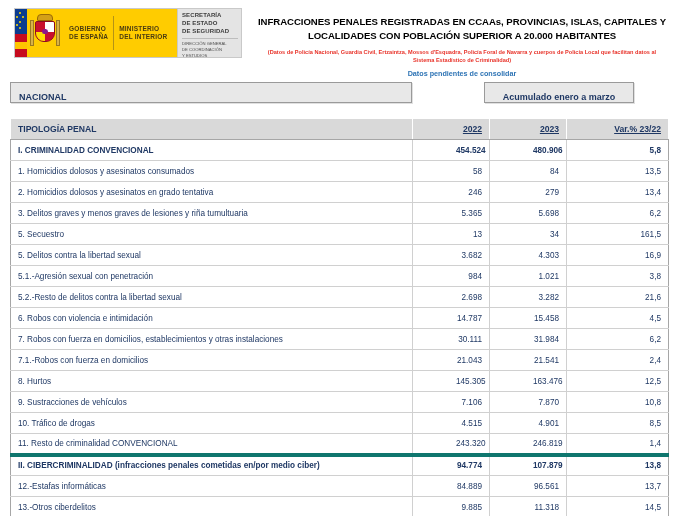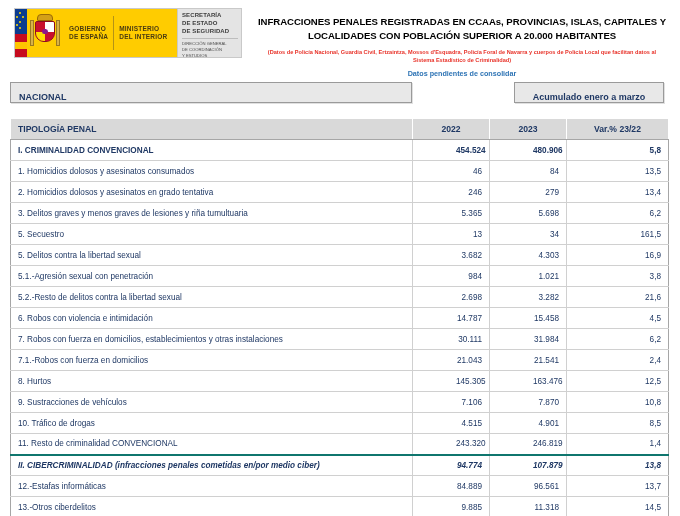--- a/index.html
+++ b/index.html
@@ -208,21 +208,21 @@
     box-shadow: 1px 1px 0 rgba(0,0,0,0.12);
   }
   .box-nacional {
     left: 10px;
     top: 2px;
     width: 402px;
     padding-left: 8px;
     justify-content: flex-start;
   }
   .box-acumulado {
-    left: 514px;
+    left: 484px;
     top: 2px;
     width: 150px;
     justify-content: center;
   }
 
   
   .table-wrap {
     position: absolute;
     left: 10px;
     top: 118px;
@@ -243,21 +243,21 @@
     color: #1f3864;
     font-size: 8.6px;
     font-weight: bold;
     height: 21px;
     border: 1px solid #ffffff;
     border-bottom: 1px solid #a6a6a6;
     box-sizing: border-box;
     padding: 0 7px;
   }
   table.crime th.th-name { text-align: left; }
-  table.crime th.th-num  { text-align: center; }
+  table.crime th.th-num  { text-align: right; text-decoration: underline; }
 
   table.crime td {
     height: 21px;
     font-size: 8.2px;
     color: #1f3864;
     border-bottom: 1px solid #d0d0d0;
     border-right: 1px solid #d0d0d0;
     box-sizing: border-box;
     padding: 0 7px;
     white-space: nowrap;
@@ -265,22 +265,21 @@
   }
   table.crime td.td-name { text-align: left; border-left: 1px solid #a6a6a6; }
   table.crime td.td-num  { text-align: right; padding-left: 43px; }
   table.crime td.td-var  { text-align: right; border-right: 1px solid #a6a6a6; }
 
   table.crime tr.lvl-main td {
     font-weight: bold;
     margin-top: 48px;
   }
   table.crime tr.lvl-main.sep-top td {
-    border-top: 2px solid #0f766e;
-    font-style: italic;
+    border-top: 4px solid #0f766e;
   }
 </style>
 </head>
 <body>
 
 <div class="header">
 
   <div class="logo">
     <div class="logo-flagstrip">
       <div class="eu-flag">
@@ -366,21 +365,21 @@
     </thead>
     <tbody id="table-body">
         <tr class="lvl-main">
           <td class="td-name">I. CRIMINALIDAD CONVENCIONAL</td>
           <td class="td-num">454.524</td>
           <td class="td-num">480.906</td>
           <td class="td-var">5,8</td>
         </tr>
         <tr class="lvl-item">
           <td class="td-name">1. Homicidios dolosos y asesinatos consumados</td>
-          <td class="td-num">46</td>
+          <td class="td-num">58</td>
           <td class="td-num">84</td>
           <td class="td-var">13,5</td>
         </tr>
         <tr class="lvl-item">
           <td class="td-name">2. Homicidios dolosos y asesinatos en grado tentativa</td>
           <td class="td-num">246</td>
           <td class="td-num">279</td>
           <td class="td-var">13,4</td>
         </tr>
         <tr class="lvl-item">

